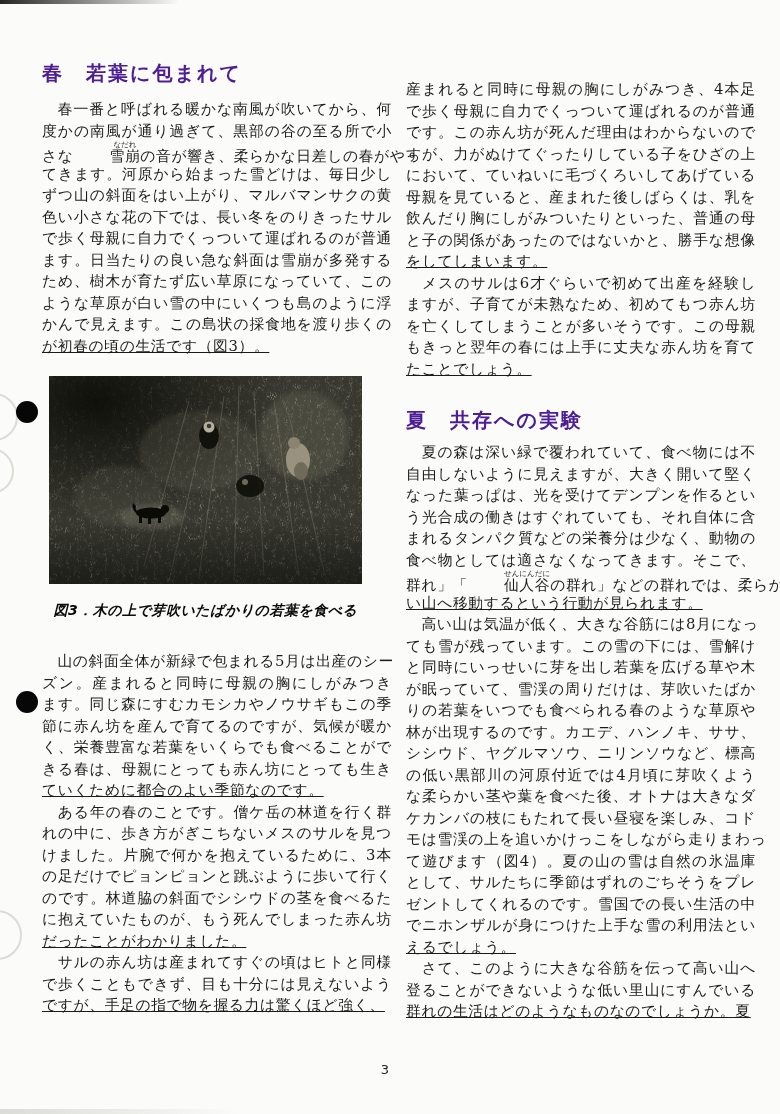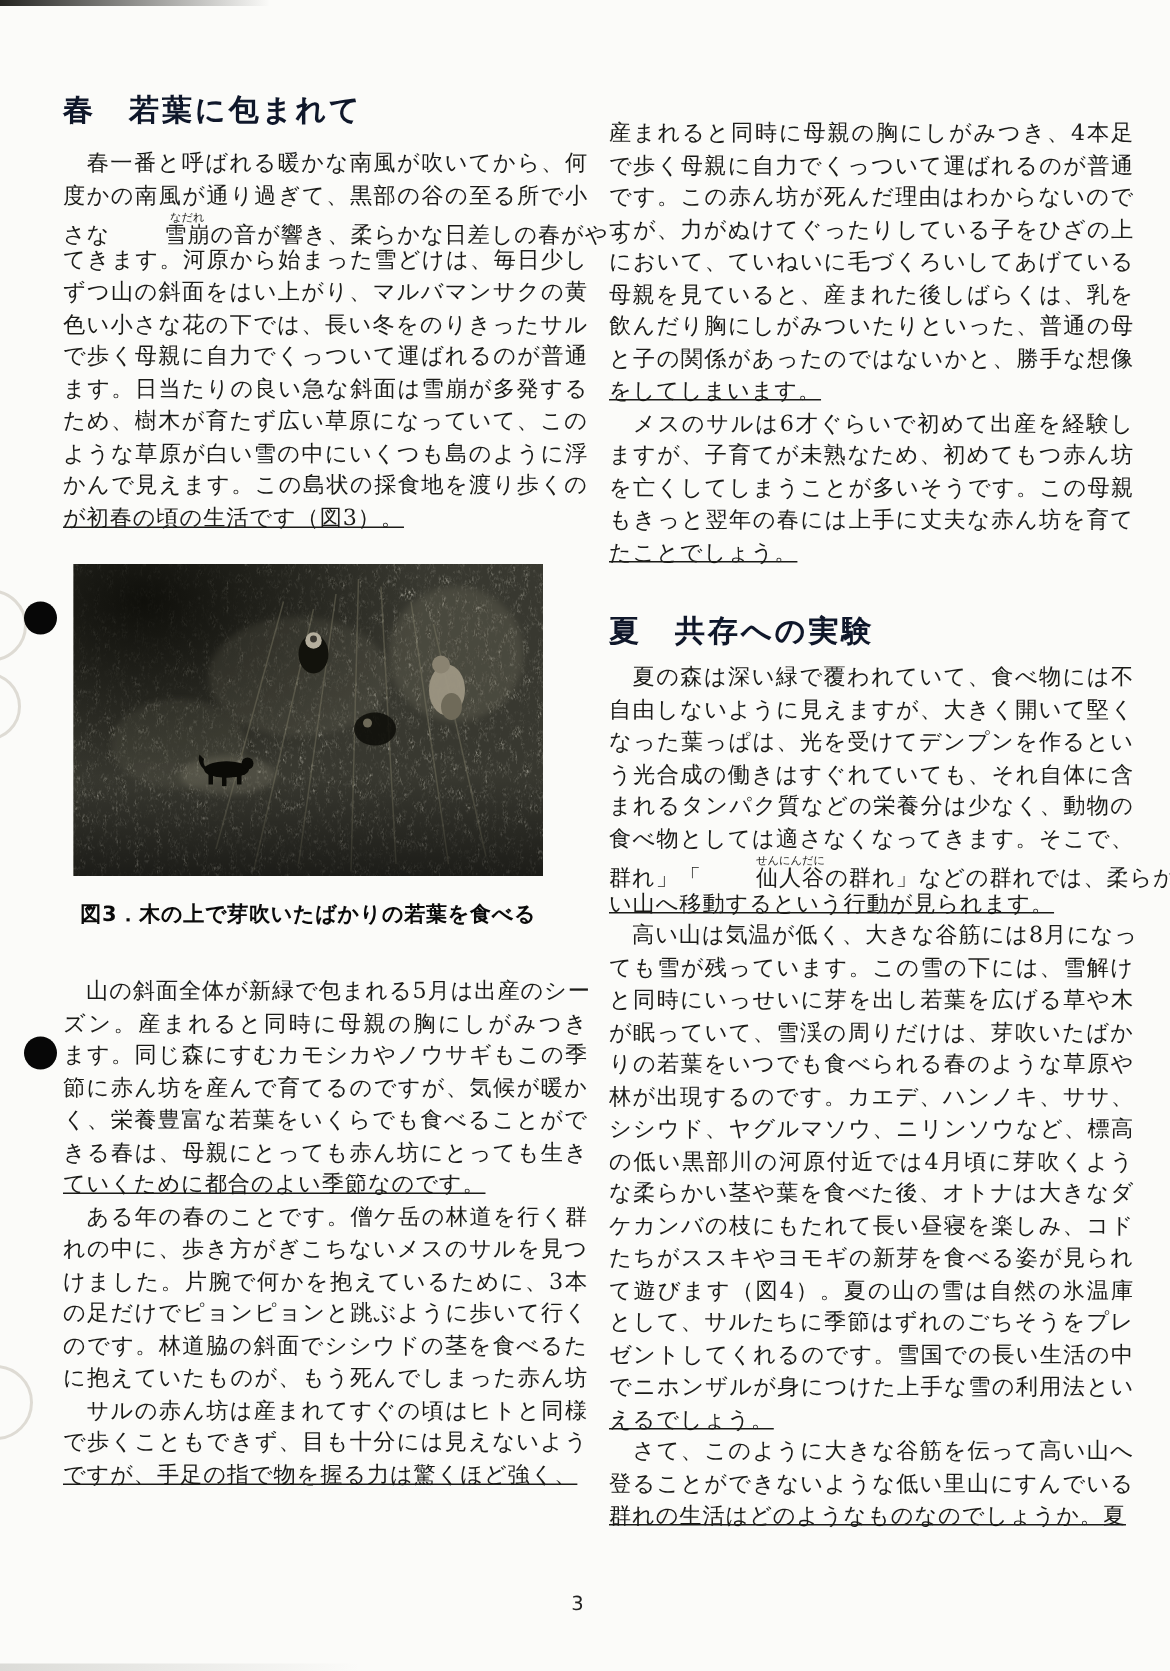--- a/index.html
+++ b/index.html
@@ -22,36 +22,36 @@
   .binding-dot{position:absolute;width:22px;height:22px;border-radius:50%;background:#070707;}
   .binding-dot.top{left:16px;top:401px;}
   .binding-dot.bottom{left:16px;top:691px;}
 
   .col{position:absolute;width:350px;}
   .col-left{left:42px;top:60px;}
   .col-right{left:406px;top:78px;}
 
   h2.heading{
     font-family:"DejaVu Sans","Liberation Sans",sans-serif;
-    font-size:20px;font-weight:bold;letter-spacing:2px;color:#0f172a;
+    font-size:20px;font-weight:bold;letter-spacing:2px;color:#4c1d95;
     margin:0;line-height:26px;
   }
   .col-left h2.heading{margin-bottom:12px;}
   .col-right h2.heading{margin-top:28px;margin-bottom:8px;}
 
   .para .line{
     height:21.5px;line-height:21.5px;font-size:14.8px;letter-spacing:.6px;
     white-space:nowrap;overflow:visible;
     text-align:justify;text-align-last:justify;text-justify:inter-character;
   }
   .para .line.last{text-align-last:left;text-decoration:underline;}
   ruby{ruby-align:center;margin-left:36px;}
   rt{font-size:7.5px;letter-spacing:0;line-height:1;color:#1b1b18;}
 
-  figure{margin:20px 0 30px 7px;width:313px;}
+  figure{margin:20px 0 30px 7px;width:313px;font-style:italic;}
   .photo{width:313px;height:208px;background:#23231d;position:relative;overflow:hidden;}
   figcaption{
     margin-top:16px;text-align:center;
     font-family:"DejaVu Sans","Liberation Sans",sans-serif;
     font-size:14px;font-weight:bold;letter-spacing:.5px;line-height:20px;color:#0a0a0a;
   }
   .page-number{
     position:absolute;left:0;right:10px;top:1062px;text-align:center;
     font-family:"DejaVu Sans","Liberation Sans",sans-serif;font-size:13px;color:#222;
   }
@@ -164,20 +164,21 @@
         <div class="line">きる春は、母親にとっても赤ん坊にとっても生き</div>
         <div class="line last">ていくために都合のよい季節なのです。</div>
       </div>
     <div class="para">
         <div class="line">　ある年の春のことです。僧ケ岳の林道を行く群</div>
         <div class="line">れの中に、歩き方がぎこちないメスのサルを見つ</div>
         <div class="line">けました。片腕で何かを抱えているために、3本</div>
         <div class="line">の足だけでピョンピョンと跳ぶように歩いて行く</div>
         <div class="line">のです。林道脇の斜面でシシウドの茎を食べるた</div>
         <div class="line">に抱えていたものが、もう死んでしまった赤ん坊</div>
+        <div class="line last">だったことがわかりました。</div>
       </div>
     <div class="para">
         <div class="line">　サルの赤ん坊は産まれてすぐの頃はヒトと同様</div>
         <div class="line">で歩くこともできず、目も十分には見えないよう</div>
         <div class="line last">ですが、手足の指で物を握る力は驚くほど強く、</div>
       </div>
   </div>
 
   <div class="col col-right">
     <div class="para">
@@ -213,21 +214,21 @@
         <div class="line">　高い山は気温が低く、大きな谷筋には8月になっ</div>
         <div class="line">ても雪が残っています。この雪の下には、雪解け</div>
         <div class="line">と同時にいっせいに芽を出し若葉を広げる草や木</div>
         <div class="line">が眠っていて、雪渓の周りだけは、芽吹いたばか</div>
         <div class="line">りの若葉をいつでも食べられる春のような草原や</div>
         <div class="line">林が出現するのです。カエデ、ハンノキ、ササ、</div>
         <div class="line">シシウド、ヤグルマソウ、ニリンソウなど、標高</div>
         <div class="line">の低い黒部川の河原付近では4月頃に芽吹くよう</div>
         <div class="line">な柔らかい茎や葉を食べた後、オトナは大きなダ</div>
         <div class="line">ケカンバの枝にもたれて長い昼寝を楽しみ、コド</div>
-        <div class="line">たちがススキやヨモギの新芽を食べる姿が見られ</div>
+        <div class="line">モは雪渓の上を追いかけっこをしながら走りまわっ</div>
         <div class="line">て遊びます（図4）。夏の山の雪は自然の氷温庫</div>
         <div class="line">として、サルたちに季節はずれのごちそうをプレ</div>
         <div class="line">ゼントしてくれるのです。雪国での長い生活の中</div>
         <div class="line">でニホンザルが身につけた上手な雪の利用法とい</div>
         <div class="line last">えるでしょう。</div>
       </div>
     <div class="para">
         <div class="line">　さて、このように大きな谷筋を伝って高い山へ</div>
         <div class="line">登ることができないような低い里山にすんでいる</div>
         <div class="line last">群れの生活はどのようなものなのでしょうか。夏</div>

